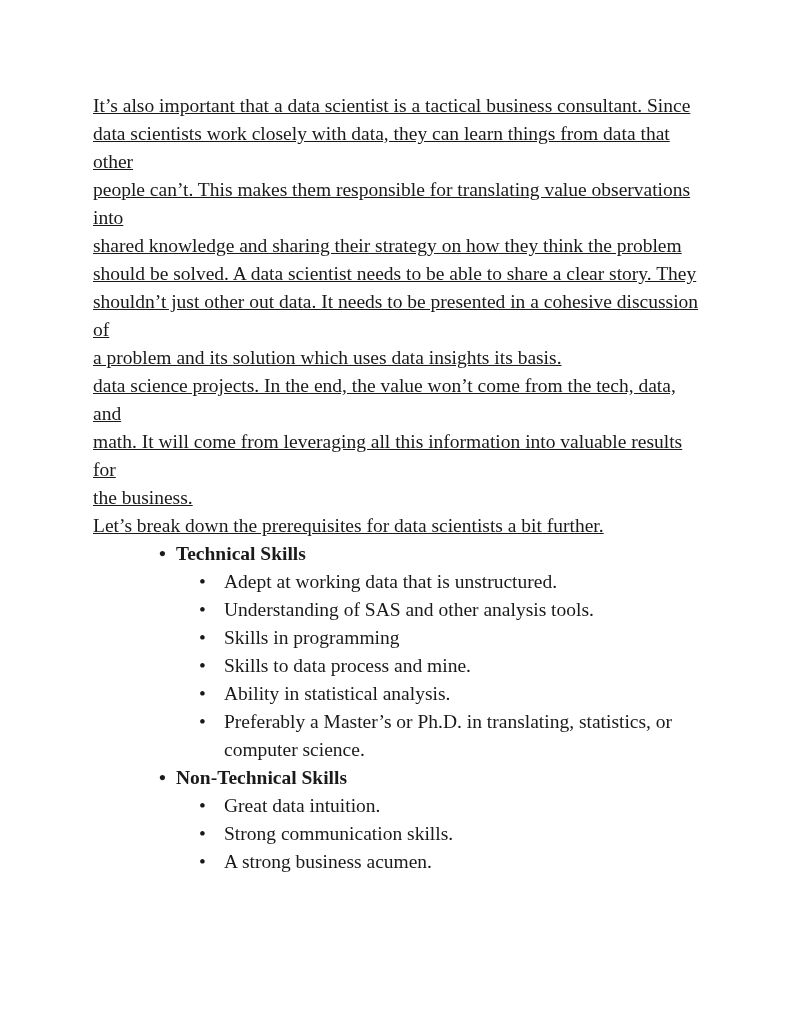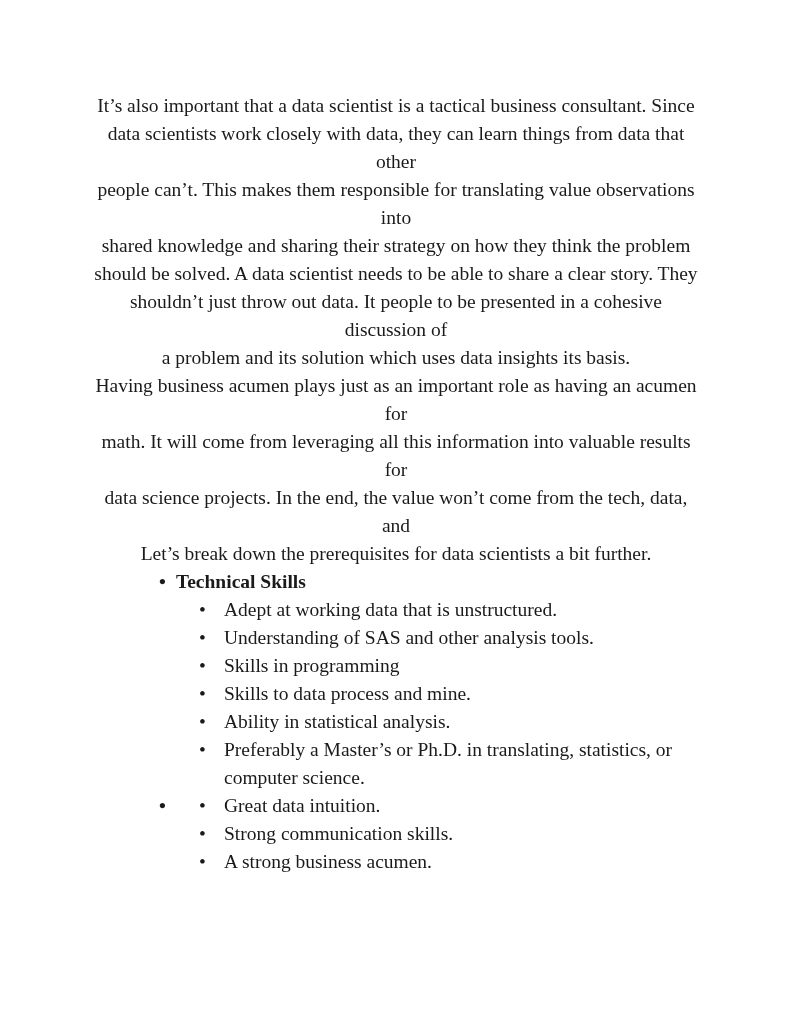--- a/index.html
+++ b/index.html
@@ -23,22 +23,23 @@
   .content {
     position: absolute;
     left: 93px;
     top: 92px;
     width: 606px;
   }
   .para {
     font-size: 19.5px;
     line-height: 28px;
     margin: 0;
-    text-align: center;
+    text-align: left;
     white-space: normal;
+    text-decoration: underline;
   }
   .para .ln {
     display: block;
   }
   
   ul.lvl1 {
     list-style: none;
     margin: 0;
     padding: 0;
   }
@@ -86,28 +87,28 @@
 
 <div class="page" style="background: rgb(255, 255, 255);">
   <div class="content">
 
     <p class="para">
       <span class="ln">It’s also important that a data scientist is a tactical business consultant. Since</span>
       <span class="ln">data scientists work closely with data, they can learn things from data that other</span>
       <span class="ln">people can’t. This makes them responsible for translating value observations into</span>
       <span class="ln">shared knowledge and sharing their strategy on how they think the problem</span>
       <span class="ln">should be solved. A data scientist needs to be able to share a clear story. They</span>
-      <span class="ln">shouldn’t just throw out data. It people to be presented in a cohesive discussion of</span>
+      <span class="ln">shouldn’t just other out data. It needs to be presented in a cohesive discussion of</span>
       <span class="ln">a problem and its solution which uses data insights its basis.</span>
     </p>
 
     <p class="para">
-      <span class="ln">Having business acumen plays just as an important role as having an acumen for</span>
+      <span class="ln">data science projects. In the end, the value won’t come from the tech, data, and</span>
       <span class="ln">math. It will come from leveraging all this information into valuable results for</span>
-      <span class="ln">data science projects. In the end, the value won’t come from the tech, data, and</span>
+      <span class="ln">the business.</span>
     </p>
 
     <p class="para">
       <span class="ln">Let’s break down the prerequisites for data scientists a bit further.</span>
     </p>
 
     <ul class="lvl1">
 
       <li class="item1">
         <span class="bullet1">•</span>
@@ -137,20 +138,21 @@
           <li class="item2">
             <span class="bullet2">•</span>
             <span class="ln">Preferably a Master’s or Ph.D. in translating, statistics, or</span>
             <span class="ln">computer science.</span>
           </li>
         </ul>
       </li>
 
       <li class="item1">
         <span class="bullet1">•</span>
+        <span>Non-Technical Skills</span>
 
         <ul class="lvl2">
           <li class="item2">
             <span class="bullet2">•</span>
             <span class="ln">Great data intuition.</span>
           </li>
           <li class="item2">
             <span class="bullet2">•</span>
             <span class="ln">Strong communication skills.</span>
           </li>

